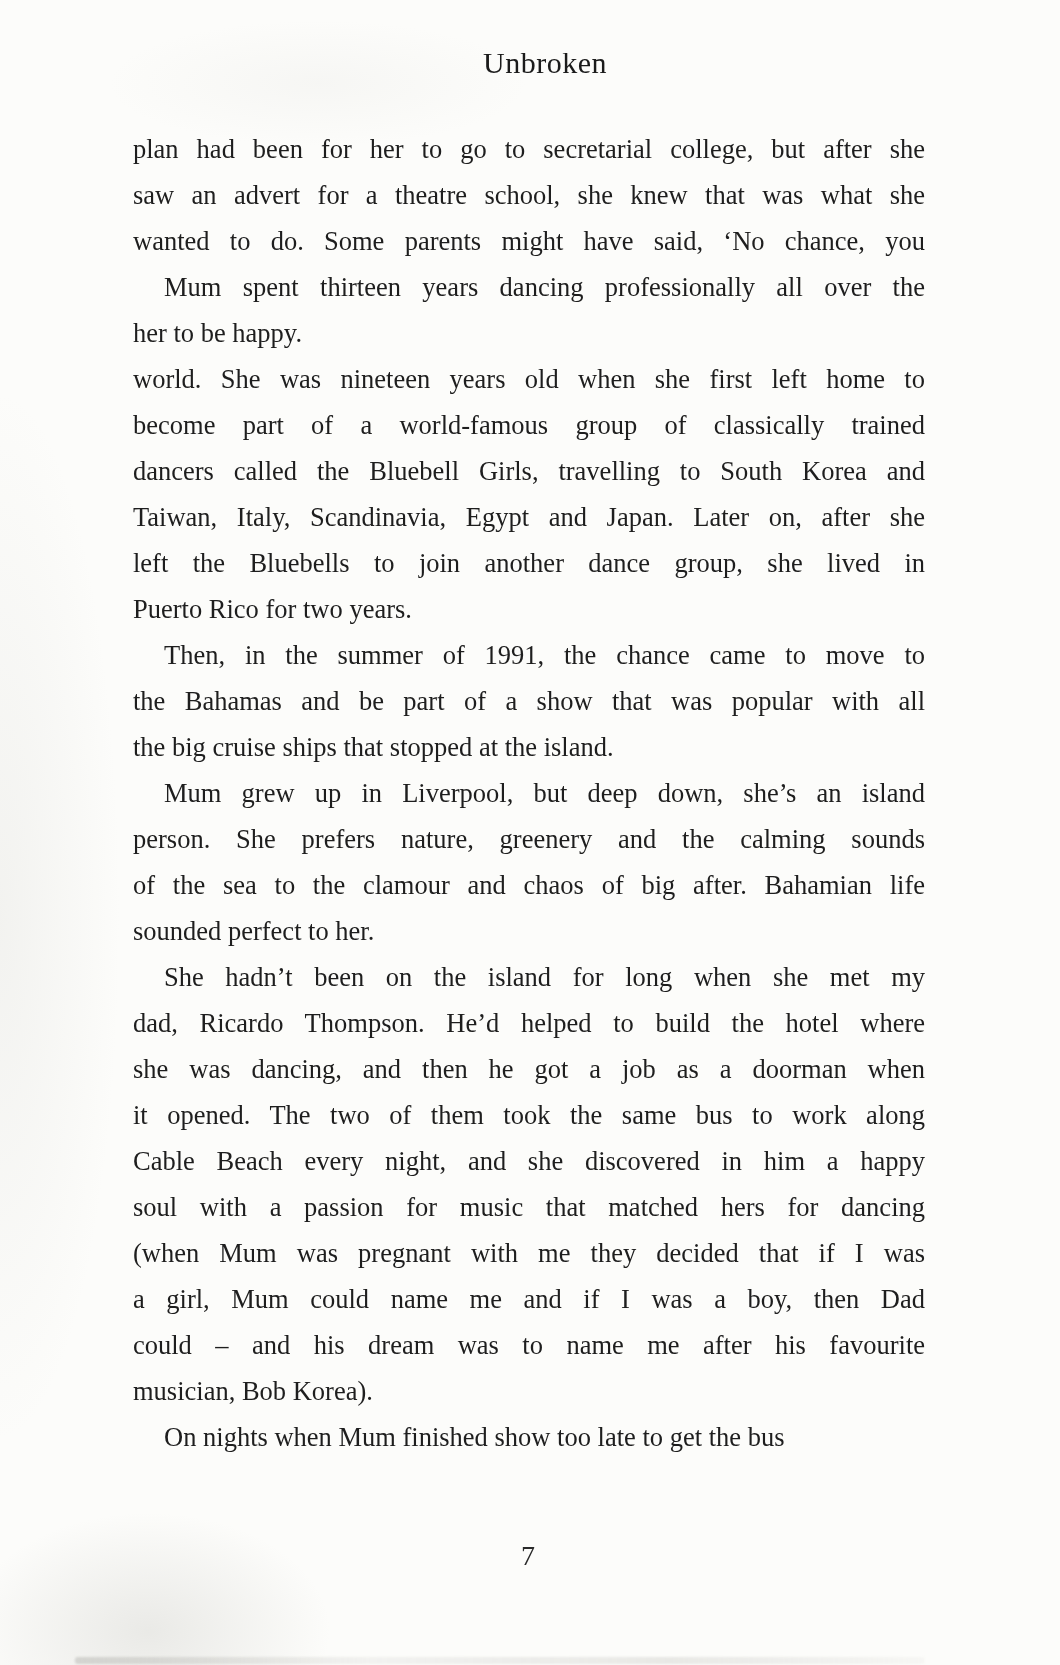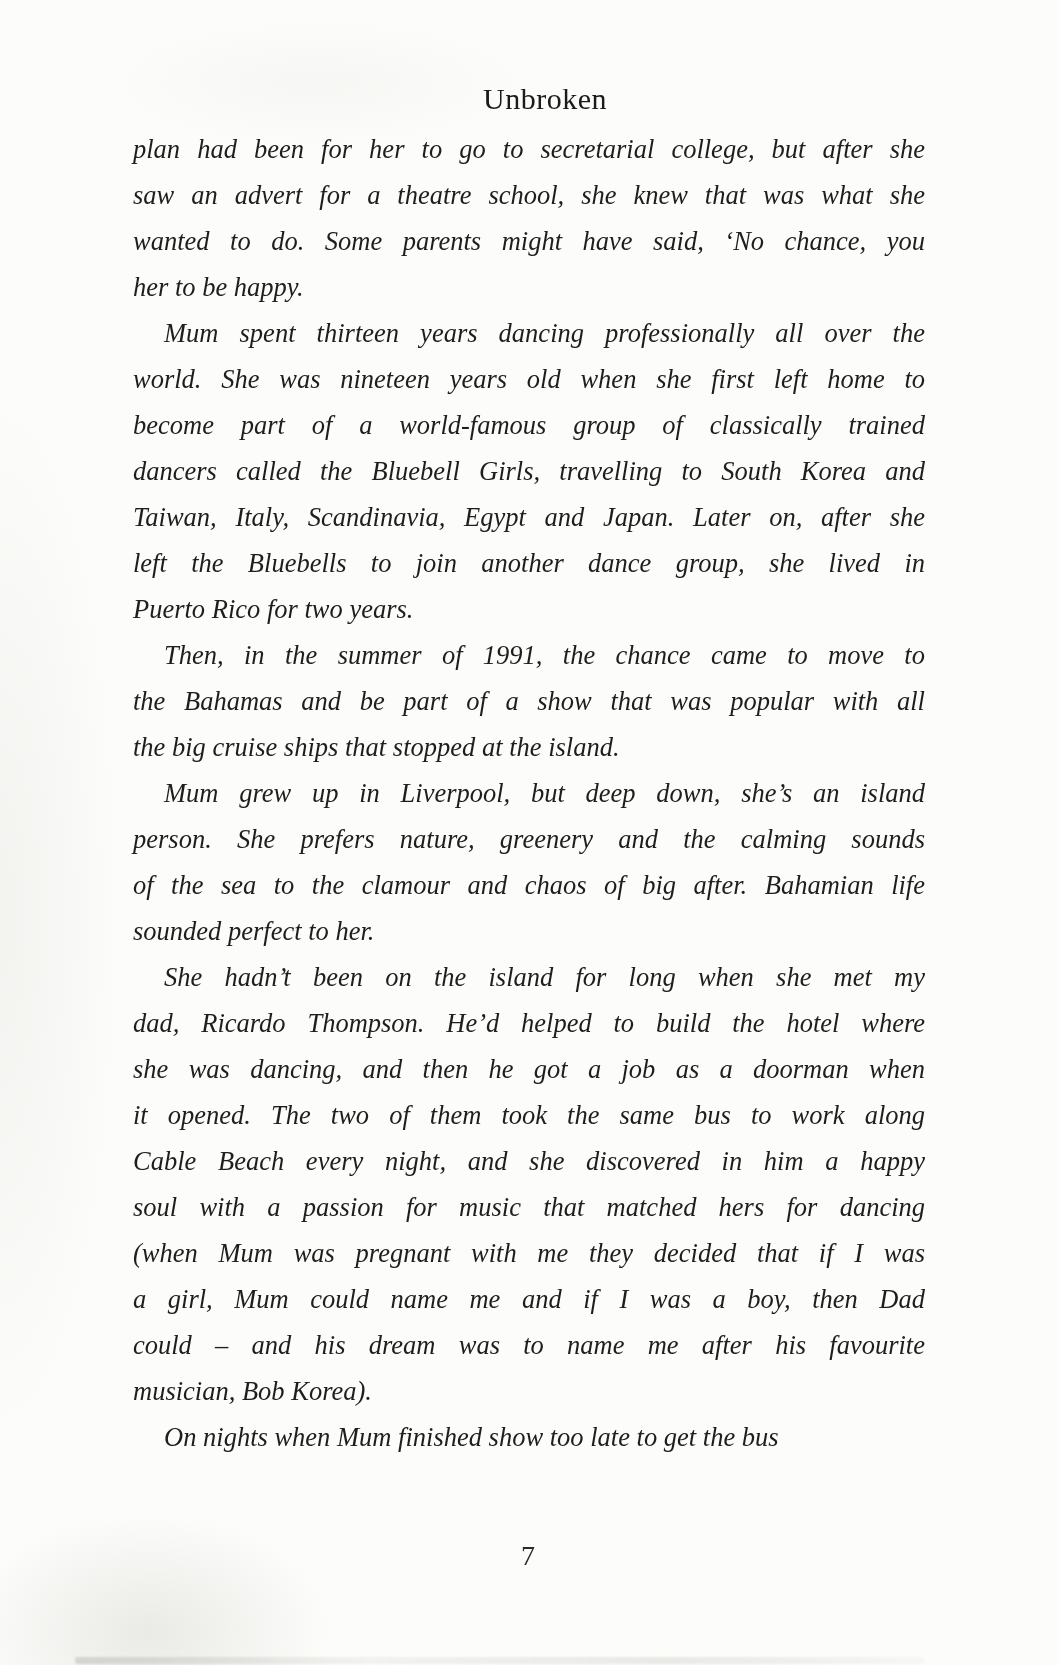--- a/index.html
+++ b/index.html
@@ -22,35 +22,33 @@
   }
   .running-header {
     position: absolute;
     top: 46px;
     left: 30px;
     width: 1030px;
     text-align: center;
     font-size: 30px;
     letter-spacing: 0.5px;
     color: #1b1b1b;
-    margin-top: 36px;
   }
   .text-block {
     position: absolute;
     top: 126px;
     left: 133px;
     width: 792px;
     font-size: 26.5px;
     line-height: 46px;
     color: #1e1e1e;
   }
   .line {
     text-align: justify;
     text-align-last: justify;
-    font-style: italic;
   }
   .line.last {
     text-align-last: left;
   }
   .line.indent {
     text-indent: 31px;
   }
   .page-number {
     position: absolute;
     top: 1540px;
@@ -78,22 +76,22 @@
 </head>
 <body>
 
 <div class="book-page">
   <div class="running-header">Unbroken</div>
 
   <div class="text-block">
       <div class="line">plan had been for her to go to secretarial college, but after she</div>
       <div class="line">saw an advert for a theatre school, she knew that was what she</div>
       <div class="line">wanted to do. Some parents might have said, ‘No chance, you</div>
+      <div class="line indent">Mum spent thirteen years dancing professionally all over the</div>
       <div class="line last">her to be happy.</div>
-      <div class="line indent">Mum spent thirteen years dancing professionally all over the</div>
       <div class="line">world. She was nineteen years old when she first left home to</div>
       <div class="line">become part of a world-famous group of classically trained</div>
       <div class="line">dancers called the Bluebell Girls, travelling to South Korea and</div>
       <div class="line">Taiwan, Italy, Scandinavia, Egypt and Japan. Later on, after she</div>
       <div class="line">left the Bluebells to join another dance group, she lived in</div>
       <div class="line last">Puerto Rico for two years.</div>
       <div class="line indent">Then, in the summer of 1991, the chance came to move to</div>
       <div class="line">the Bahamas and be part of a show that was popular with all</div>
       <div class="line last">the big cruise ships that stopped at the island.</div>
       <div class="line indent">Mum grew up in Liverpool, but deep down, she’s an island</div>

